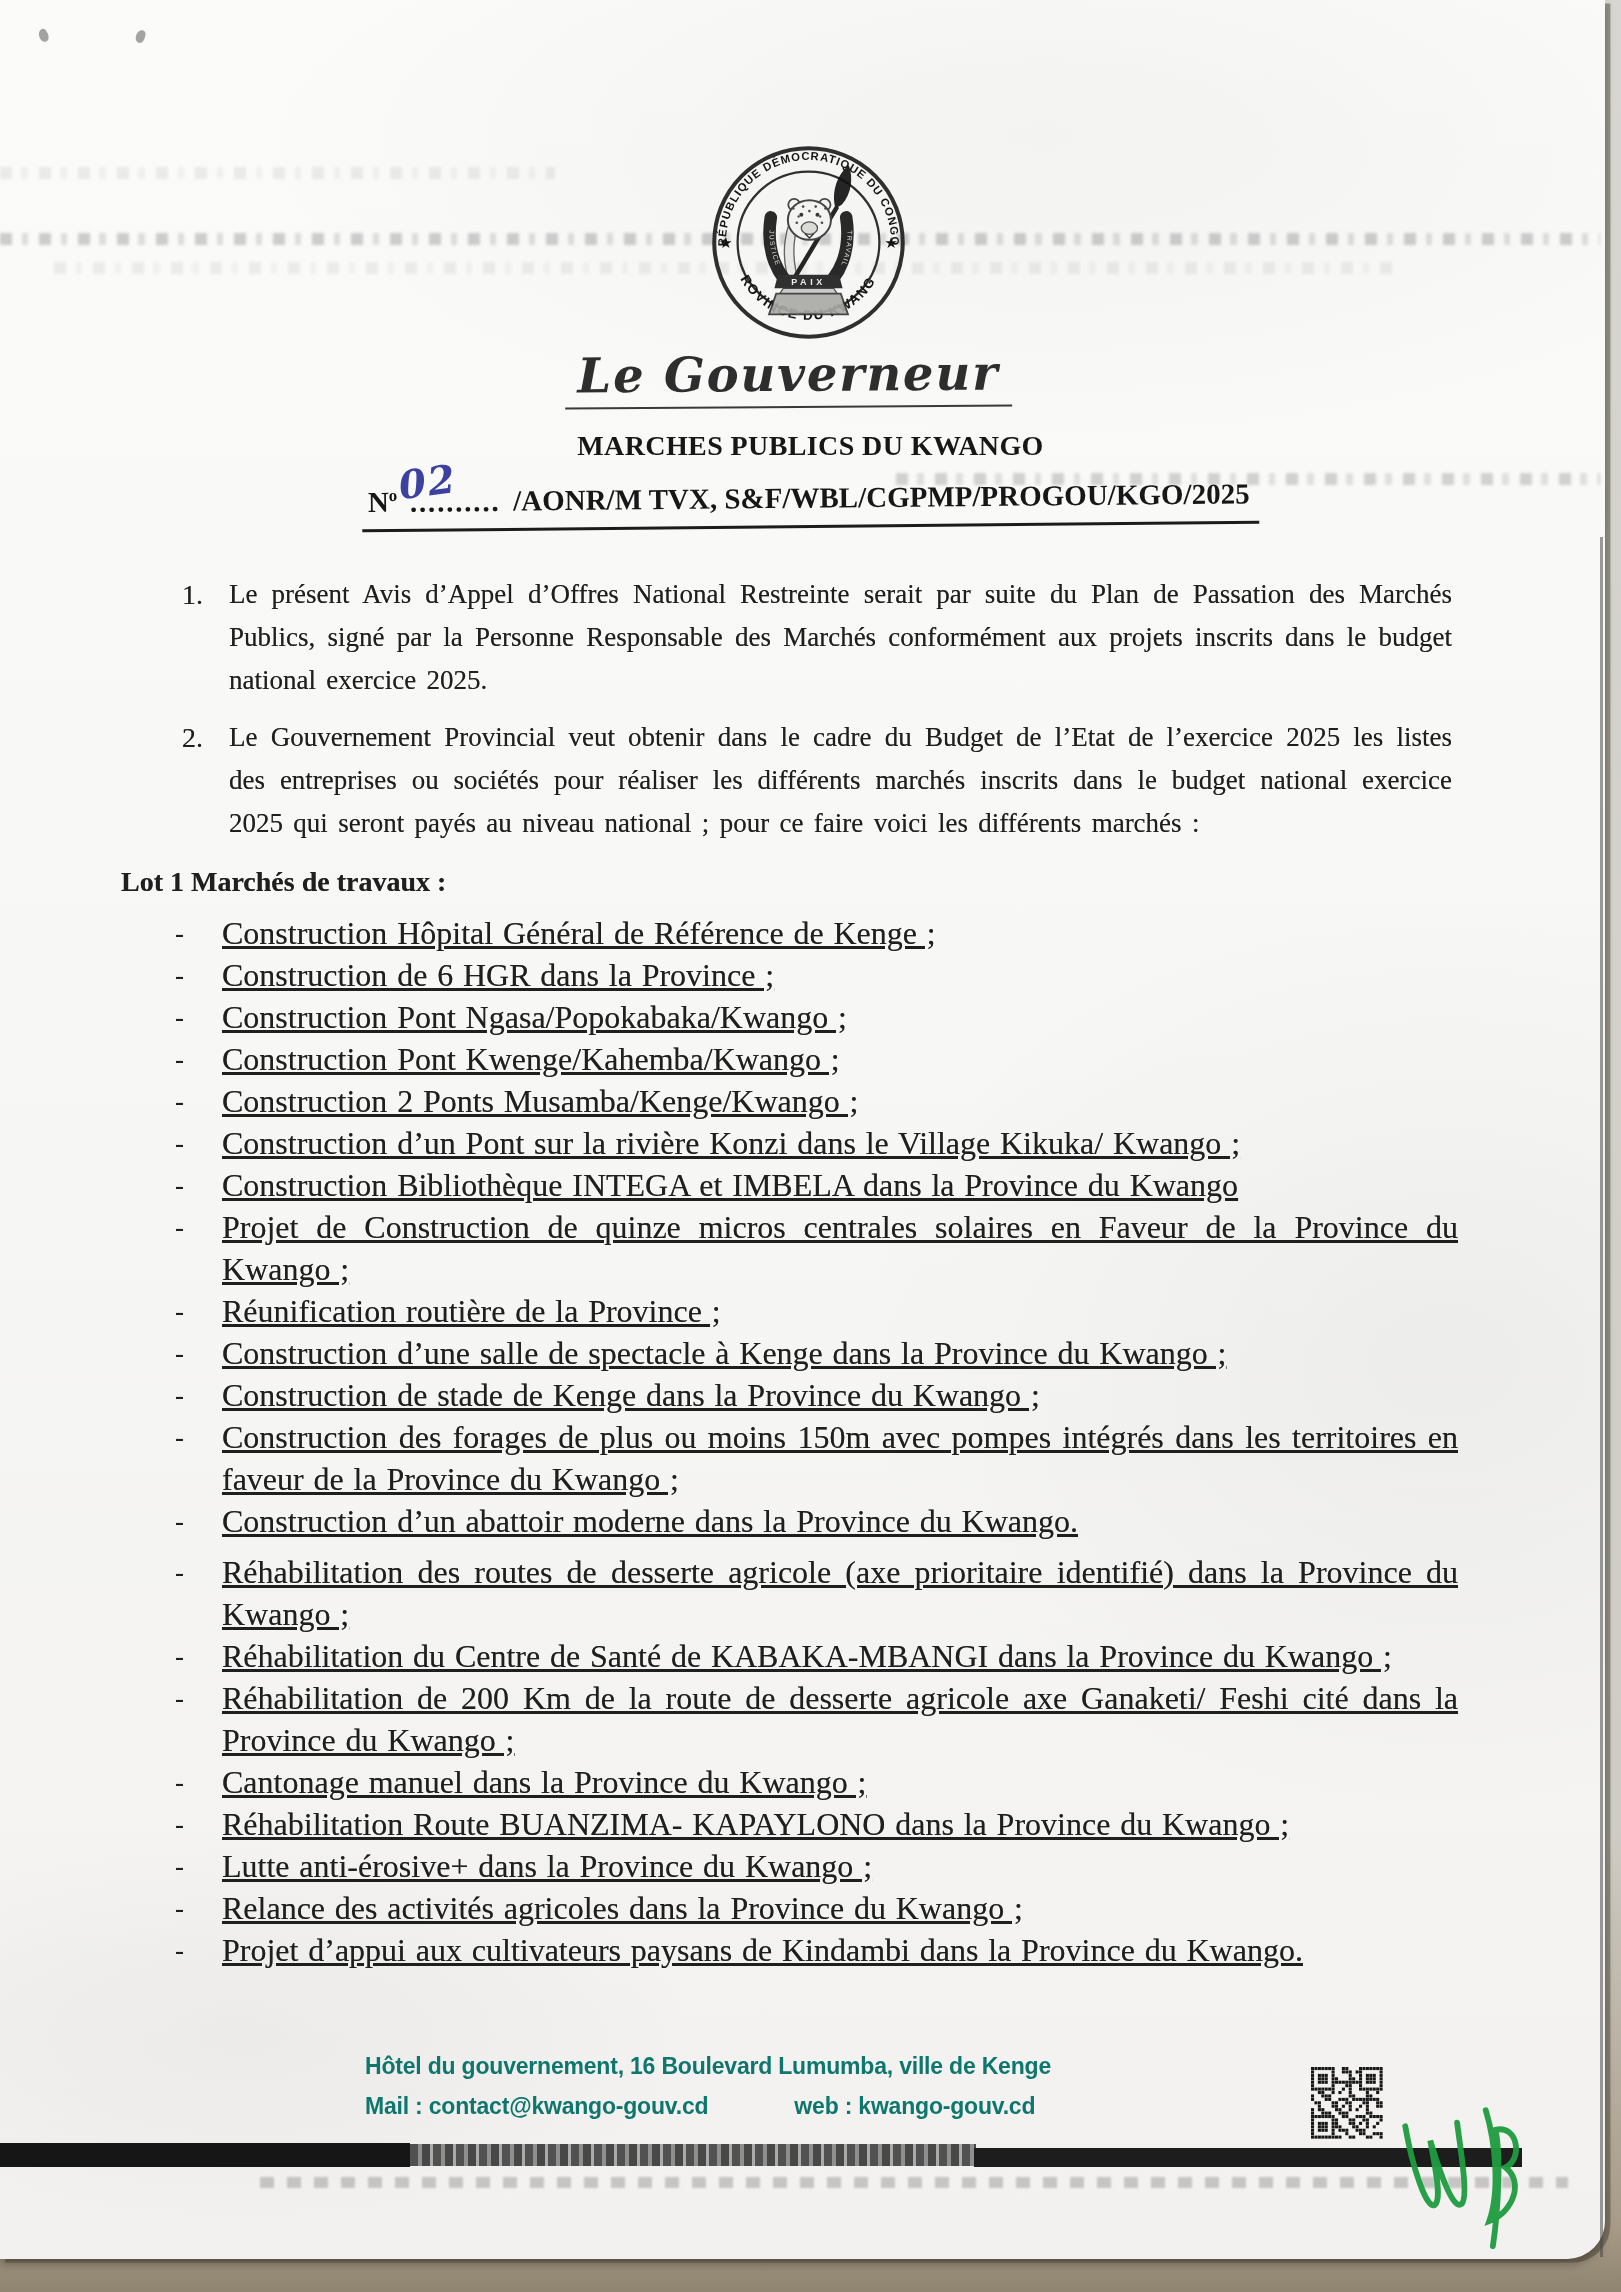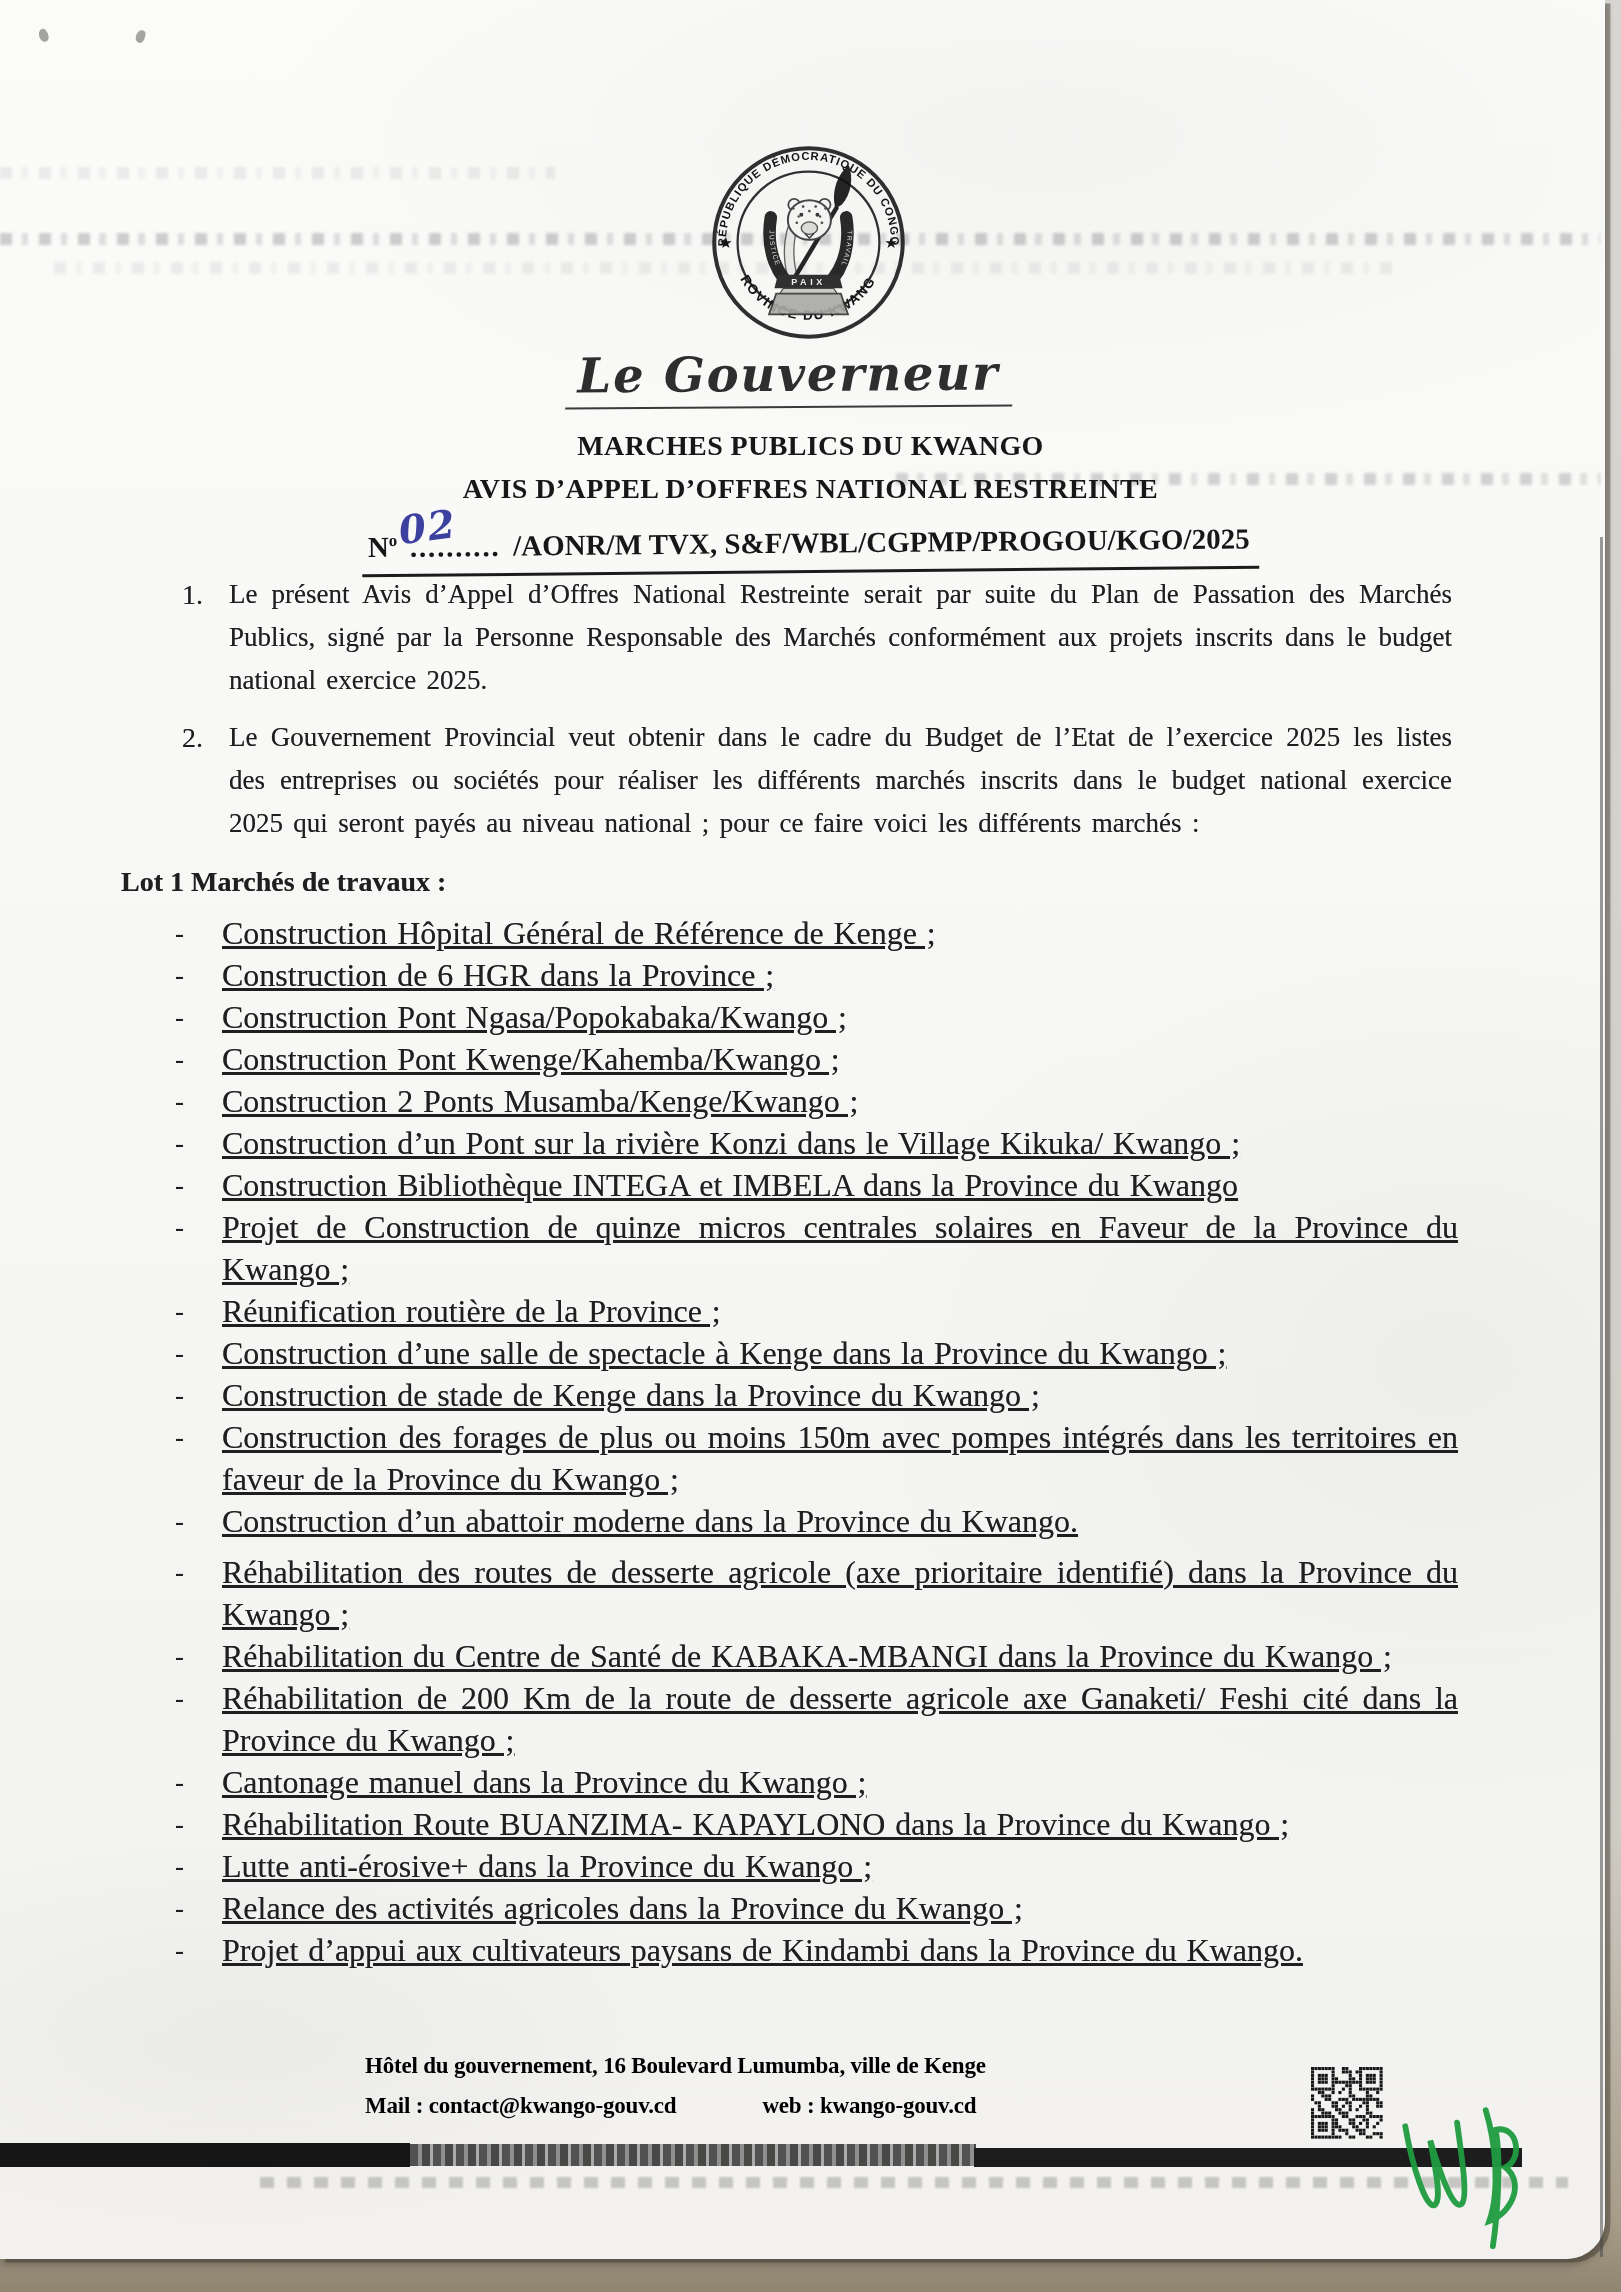--- a/index.html
+++ b/index.html
@@ -51,22 +51,22 @@
   .doc-body{text-shadow:0 0 0.6px rgba(30,30,30,.6);}
   .para{display:flex;margin-left:61px;margin-bottom:14.3px;}
   .p-num{width:47px;font-size:28px;line-height:43px;flex:none;}
   .p-text{width:1223px;font-size:27px;line-height:43px;text-align:justify;word-spacing:3.6px;}
   .lot-head{font-size:28px;font-weight:bold;line-height:43px;margin-top:0;}
   .mlist{margin:9px 0 1.8px 0;}
   .mli{display:flex;margin-left:54px;}
   .li-bullet{width:47px;flex:none;font-size:27px;line-height:42px;}
   .li-text{width:1236px;font-size:32px;line-height:42px;text-align:justify;word-spacing:1.8px;text-decoration:underline;}
   
-  .footer{position:absolute;left:365px;top:2046px;font-family:Liberation Serif, serif;
-    font-weight:600;font-size:23px;color:#000000;line-height:40px;letter-spacing:-0.2px;}
+  .footer{position:absolute;left:365px;top:2046px;font-family:Liberation Sans, sans-serif;
+    font-weight:600;font-size:23px;color:#0f766e;line-height:40px;letter-spacing:-0.2px;}
   .footer .web{margin-left:86px;}
   .qr{position:absolute;left:1311px;top:2067px;width:72px;height:72px;}
   
   .bar-a{position:absolute;left:0;top:2143px;width:410px;height:24px;background:#161616;}
   .bar-b{position:absolute;left:410px;top:2144px;width:566px;height:21.5px;opacity:.8;
     background:repeating-linear-gradient(90deg,#2a2a2a 0 8px,#777 8px 11.6px,#1e1e1e 11.6px 19.7px,#999 19.7px 23px);
     filter:blur(0.5px);}
   .bar-c{position:absolute;left:974px;top:2148px;width:548px;height:19px;background:#1d1d1d;}
   .bar-echo{position:absolute;left:260px;top:2177px;width:1308px;height:10.7px;opacity:.28;
     background:repeating-linear-gradient(90deg,#555 0 14.3px,transparent 14.3px 27px);filter:blur(1.3px);}
@@ -148,21 +148,20 @@
     <path d="M 86,179 L 158,179 L 166,202 L 78,202 Z" fill="#a9a9a6" stroke="#333" stroke-width="2"></path>
   </g>
 </svg>
 
 <div class="gov-line">
   <span>Le Gouverneur</span>
 </div>
 
 <div class="titles">
   <div class="t1">MARCHES PUBLICS DU KWANGO</div>
-  <div class="t2">AVIS D’APPEL D’OFFRES NATIONAL RESTREINTE</div>
   <div class="tref">
     <span class="u">
       <span>N</span><sup>o</sup>
       <span class="dots"><span>..........</span><span class="hand-num">02</span></span>
       <span>/AONR/M TVX, S&amp;F/WBL/CGPMP/PROGOU/KGO/2025</span>
     </span>
   </div>
 </div>
 
 <div class="doc-body">

